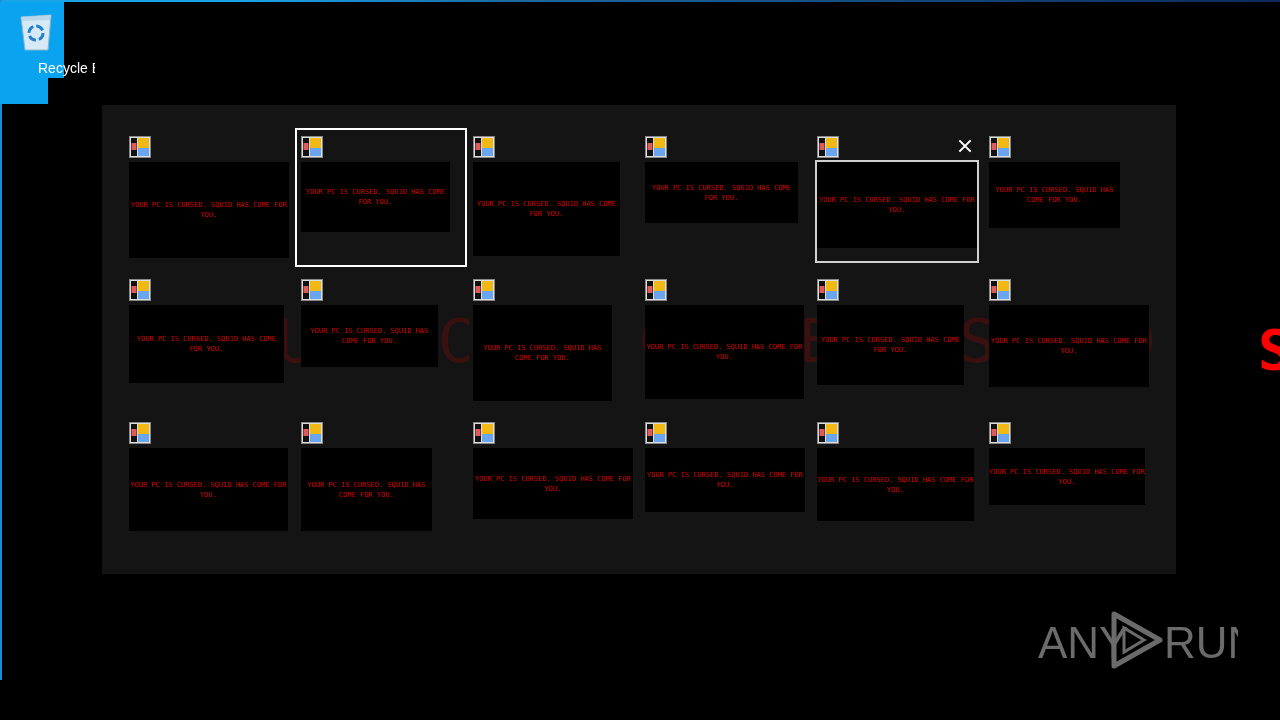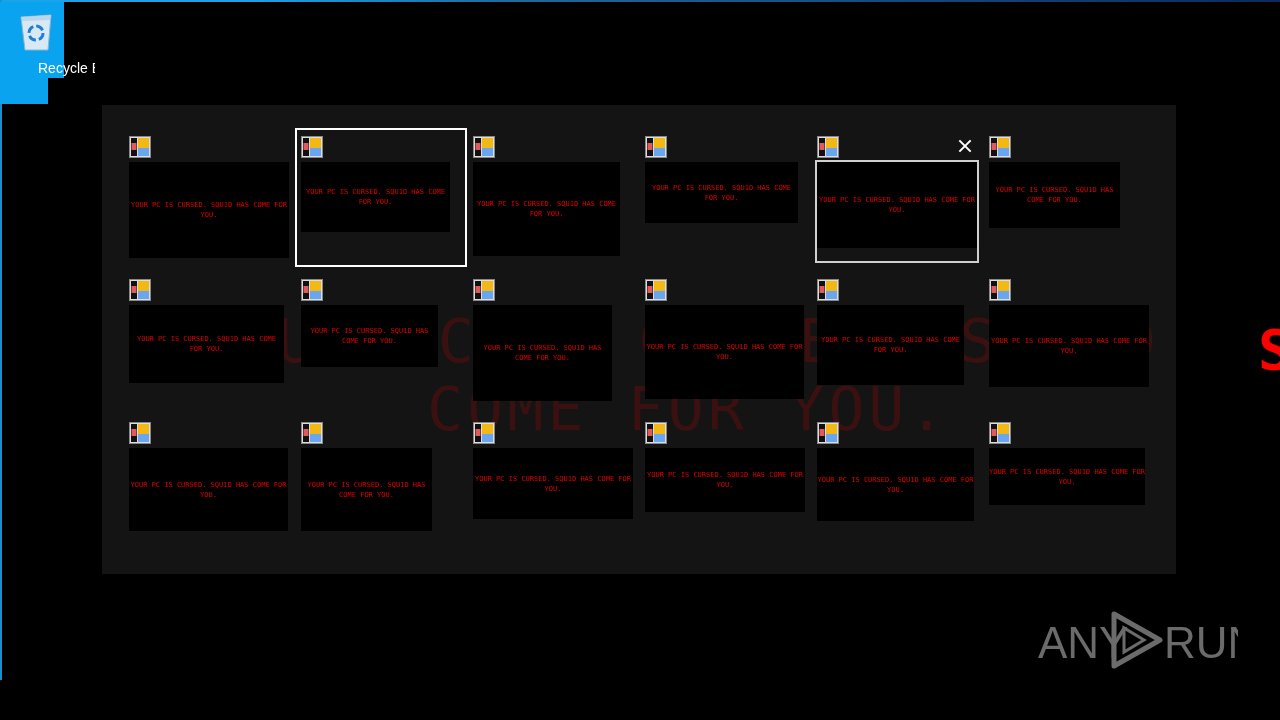--- a/index.html
+++ b/index.html
@@ -53,21 +53,20 @@
     <circle cx="17" cy="21" r="7" fill="none" stroke="#1f7fd1" stroke-width="3" stroke-dasharray="8 3"></circle>
   </svg>
   <span class="label">Recycle Bin</span>
 </div>
 
 <div class="bg-warning-edge">S</div>
 
 <div class="taskview">
   <div class="ghost-text">
     <span class="l1">YOUR PC IS CURSED. SQU1D HAS</span>
-    <span class="l2">COME FOR YOU.</span>
   </div>
 </div>
 
 <div id="windows-layer">
     <div class="win" style="left: 129px; top: 136px; width: 160px; height: 122px;">
       <span class="icon"><svg viewBox="0 0 22 22" width="22" height="22">
           <rect x="0.5" y="0.5" width="21" height="21" fill="#ddd" stroke="#888"></rect>
           <rect x="2" y="2" width="6" height="18" fill="#111"></rect>
           <rect x="2.5" y="7" width="5" height="7" fill="#e05a5a"></rect>
           <rect x="9" y="2" width="11" height="10" fill="#f2b814"></rect>

